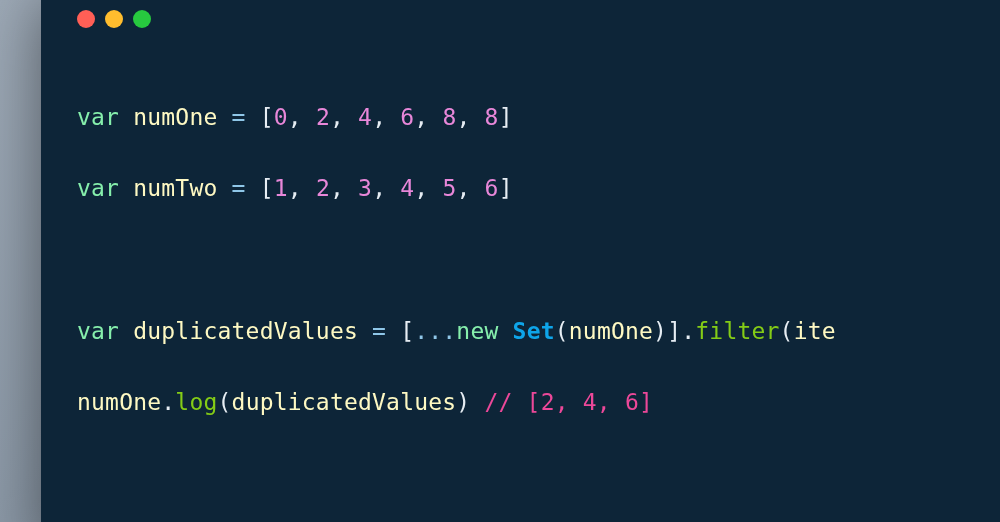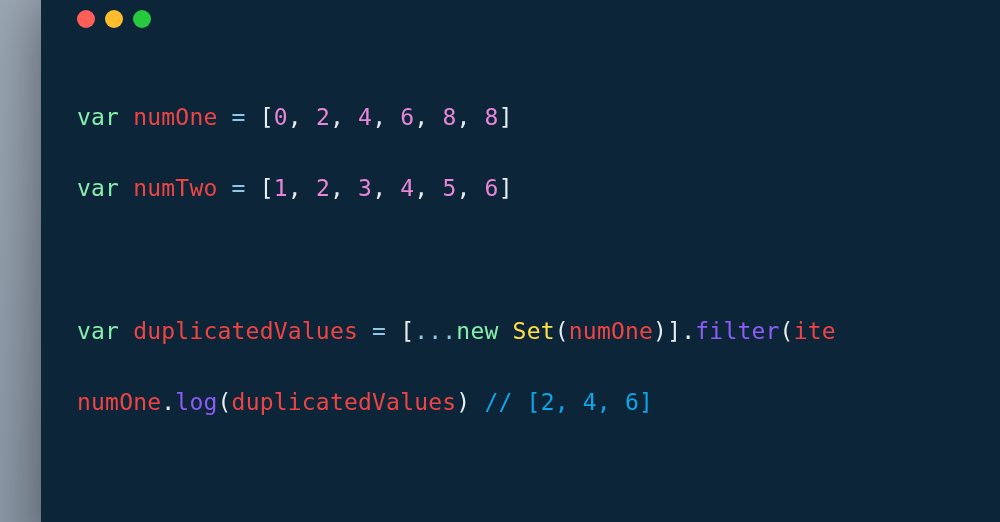--- a/index.html
+++ b/index.html
@@ -37,28 +37,28 @@
     .dot-yellow { background: #ffbd2e; }
     .dot-green { background: #27c93f; }
     .code {
       font-size: 23px;
       line-height: 1.55;
       white-space: pre;
       color: #e6edf3;
       letter-spacing: 0.2px;
     }
     .kw { color: #86efac; }
-    .id { color: #ef4444; }
+    .id { color: #fef9c3; }
     .op { color: #8fc7e8; }
     .pn { color: #e6edf3; }
     .num { color: #e887d9; }
     .spread { color: #8fc7e8; }
-    .fn { color: #8b5cf6; }
-    .cls { color: #fde047; }
-    .com { color: #0ea5e9; }
+    .fn { color: #84cc16; }
+    .cls { color: #0ea5e9; font-weight: bold; }
+    .com { color: #ec4899; }
     .blank { height: 1.55em; }
   </style>
 </head>
 <body>
 
 <div class="window">
   <div class="traffic-lights">
     <span class="dot dot-red"></span>
     <span class="dot dot-yellow"></span>
     <span class="dot dot-green"></span>

